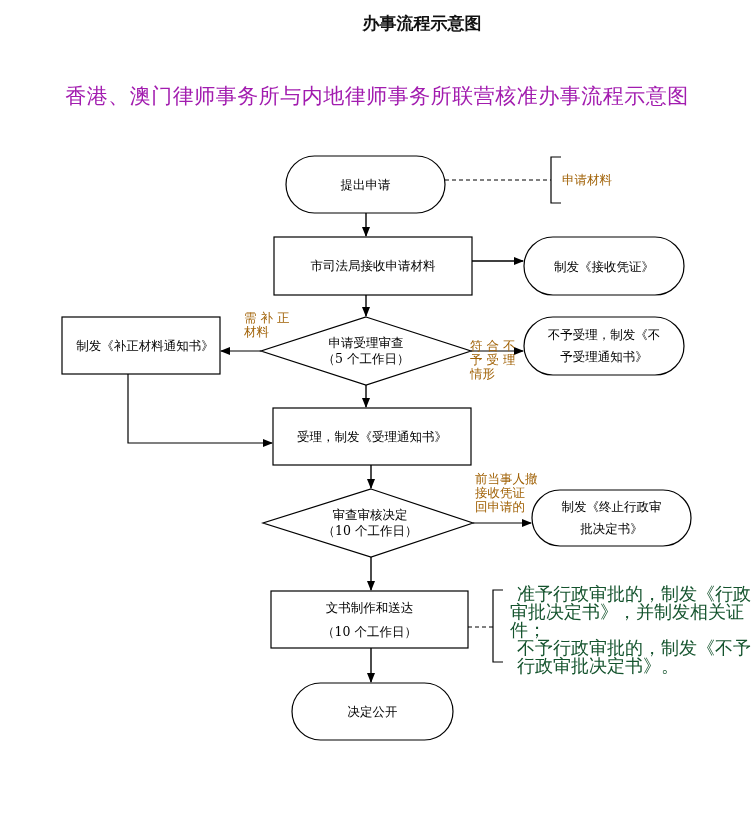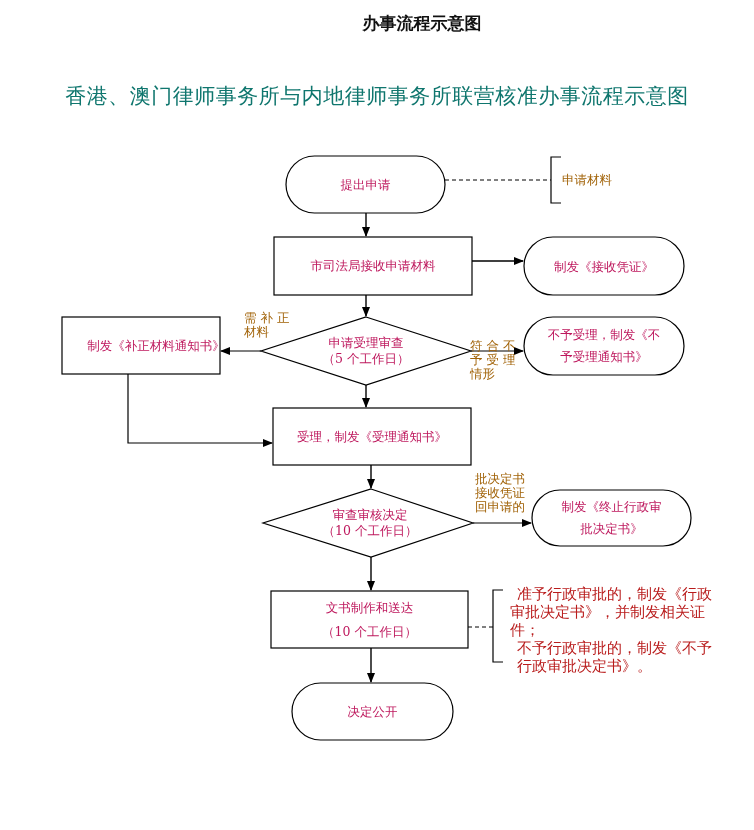--- a/index.html
+++ b/index.html
@@ -1,26 +1,26 @@
 <!DOCTYPE html>
 <html><head>
 <meta charset="utf-8">
 <style>
   html, body { margin: 0; padding: 0; background: #ffffff; }
   body { width: 754px; height: 830px; position: relative; overflow: hidden;
          font-family: "DejaVu Serif", "Liberation Serif", serif; color: #222; }
   .title { position: absolute; left: 0; width: 754px; top: 12px; text-align: center;
            font-family: "DejaVu Sans", "Liberation Sans", sans-serif; font-weight: bold; font-size: 17px; color: #111; margin-left: 45px; }
   .subtitle { position: absolute; left: 0; width: 754px; top: 82px; text-align: center;
-              font-size: 21px; color: #0f766e; letter-spacing: 0.5px; }
+              font-size: 21px; color: #a21caf; letter-spacing: 0.5px; }
   svg.flow { position: absolute; left: 0; top: 0; }
   .node-label { position: absolute; display: flex; flex-direction: column; 
-                justify-content: center; text-align: center; font-size: 12.5px; color: #be185d; line-height: 22px; }
+                justify-content: center; text-align: center; font-size: 12.5px; color: #000000; line-height: 22px; }
   .note { position: absolute; font-size: 12.5px; color: #a16207; line-height: 14px; }
-  .note-wide { position: absolute; font-size: 15px; color: #b91c1c; line-height: 18px; }
+  .note-wide { position: absolute; font-size: 18px; color: #14532d; line-height: 18px; }
   .line { white-space: nowrap; }
 </style>
 </head>
 <body>
 
 <div class="title">办事流程示意图</div>
 <div class="subtitle">香港、澳门律师事务所与内地律师事务所联营核准办事流程示意图</div>
 
 <svg class="flow" width="754" height="830" viewBox="0 0 754 830">
   <defs>
@@ -67,21 +67,21 @@
 <div class="node-label" style="left:274px;top:237px;width:198px;height:58px;">
   <span class="line">市司法局接收申请材料</span>
 </div>
 <div class="node-label" style="left:524px;top:237px;width:160px;height:60px;">
   <span class="line">制发《接收凭证》</span>
 </div>
 <div class="node-label" style="left:296px;top:330px;width:140px;height:42px;line-height:16px;">
   <span class="line">申请受理审查</span>
   <span class="line">（5 个工作日）</span>
 </div>
-<div class="node-label" style="left:62px;top:317px;width:188px;height:57px;">
+<div class="node-label" style="left:51px;top:317px;width:188px;height:57px;">
   <span class="line">制发《补正材料通知书》</span>
 </div>
 <div class="node-label" style="left:524px;top:317px;width:160px;height:58px;">
   <span class="line">不予受理，制发《不</span>
   <span class="line">予受理通知书》</span>
 </div>
 <div class="node-label" style="left:273px;top:408px;width:198px;height:57px;">
   <span class="line">受理，制发《受理通知书》</span>
 </div>
 <div class="node-label" style="left:300px;top:502px;width:140px;height:42px;line-height:16px;">
@@ -110,16 +110,16 @@
 <div class="note" style="left:232px;top:311px;margin-left:12px;">
   <div class="line">需 补 正</div>
   <div class="line">材料</div>
 </div>
 <div class="note" style="left:470px;top:299px;margin-top:40px;">
   <div class="line">符 合 不</div>
   <div class="line">予 受 理</div>
   <div class="line">情形</div>
 </div>
 <div class="note" style="left:475px;top:472px;">
-  <div class="line">批决定书</div>
+  <div class="line">前当事人撤</div>
   <div class="line">接收凭证</div>
   <div class="line">回申请的</div>
 </div>
 
 </body></html>

